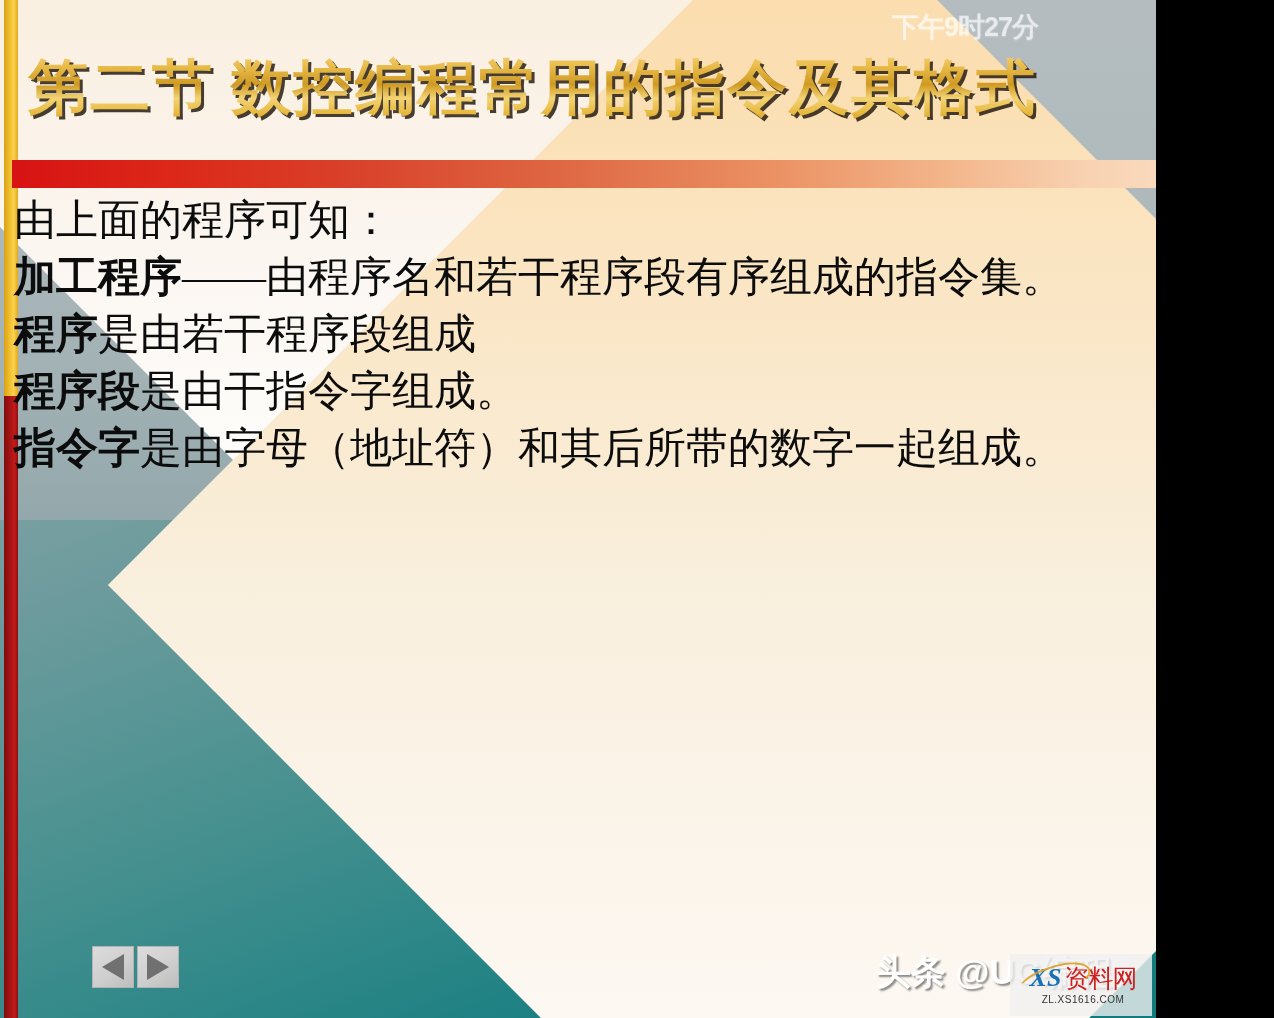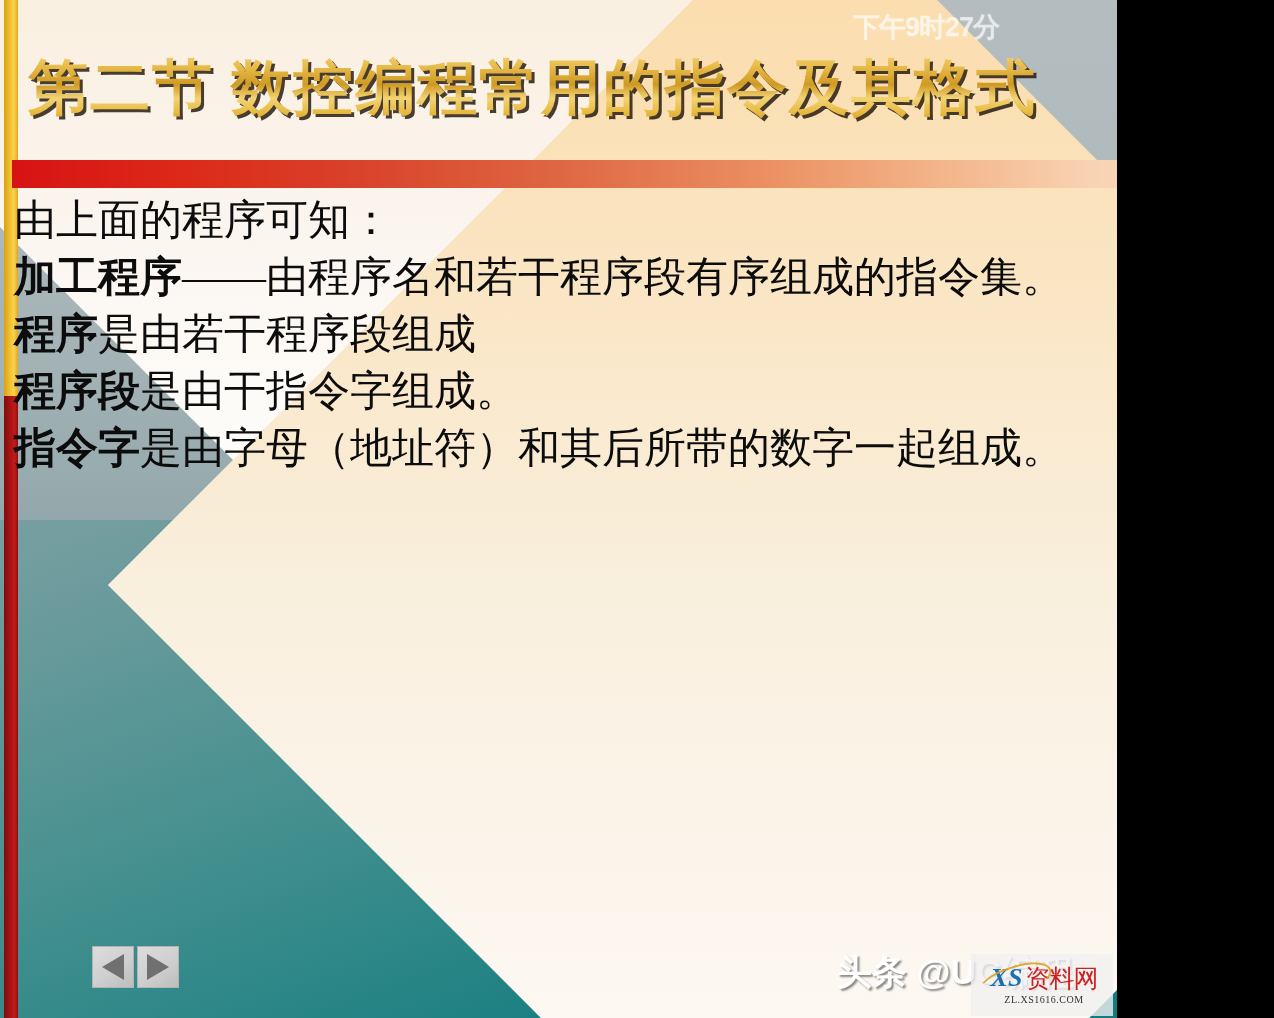--- a/index.html
+++ b/index.html
@@ -3,20 +3,21 @@
 <meta charset="utf-8">
 <style>
   html,body{margin:0;padding:0;background:#000;}
   body{font-family:"Liberation Serif",serif;}
 
   #slide{
     position:relative;
     width:1117px;height:1018px;
     overflow:hidden;
     background:linear-gradient(180deg,#8fa6ab 0%,#8ba3a9 18%,#6f9a9b 40%,#3f8b8b 62%,#1a7e80 82%,#10787b 100%);
+    padding-left:39px;
   }
 
   
   #teal-field{
     position:absolute;left:0;top:0;width:1274px;height:1018px;
     background:linear-gradient(160deg,#a9b5b9 0%,#9fadb2 12%,#8aa6a9 24%,#6d9b9d 42%,#45908f 62%,#1c8082 82%,#0e7a7d 100%);
   }
 
   
   #grey-field{
@@ -139,21 +140,21 @@
     font-family:"Liberation Serif",serif;
     font-size:26px;font-style:italic;font-weight:bold;
     color:#1a6fb5;line-height:1;
   }
   #logo .cn{
     font-family:"Liberation Sans",sans-serif;
     font-size:25px;font-weight:normal;color:#cf1f1f;line-height:1;
     letter-spacing:-1px;
   }
   #logo .dom{
-    font-family:Liberation Serif, serif;
+    font-family:Liberation Sans, sans-serif;
     font-size:10px;color:#333;margin-top:3px;letter-spacing:.5px;
   }
   #logo .swoosh{
     position:absolute;left:6px;top:12px;width:72px;height:26px;
     border:2px solid #e0a020;border-radius:50%;border-left-color:transparent;
     border-bottom-color:transparent;transform:rotate(-18deg);opacity:.9;
   }
 </style>
 </head>
 <body>

